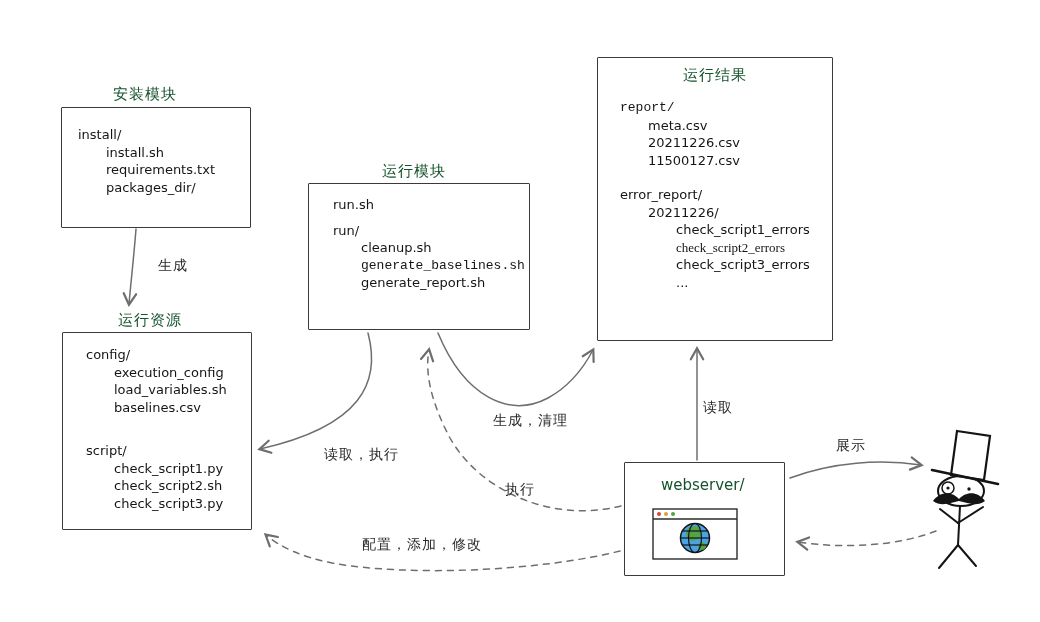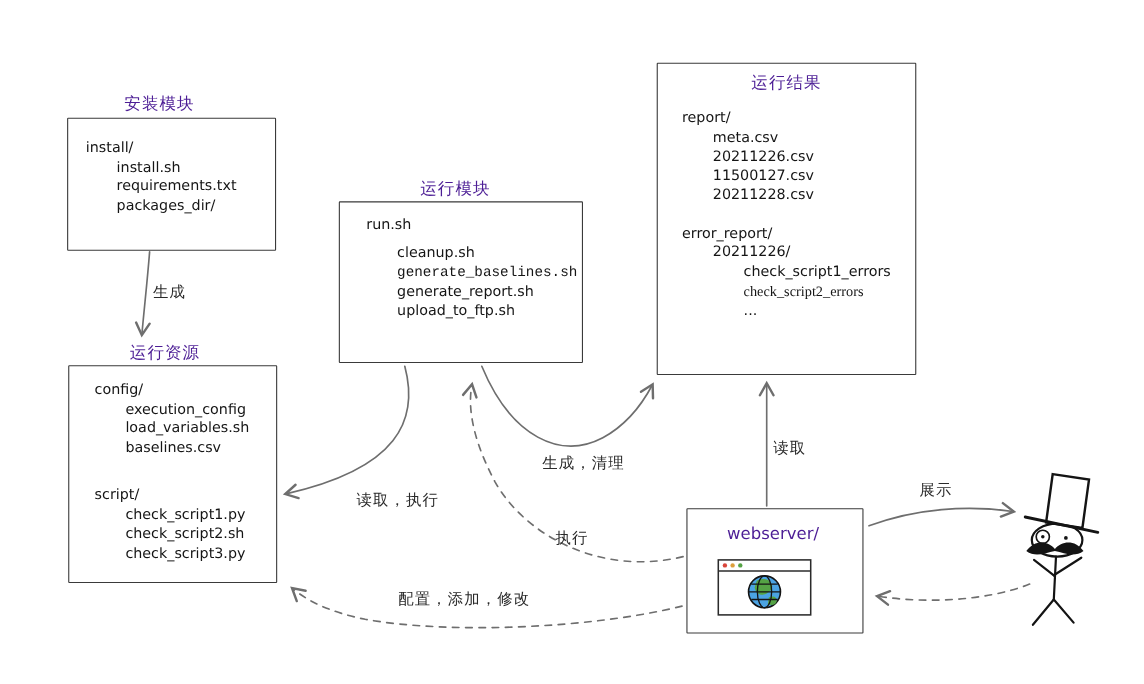--- a/index.html
+++ b/index.html
@@ -1,21 +1,21 @@
 <!DOCTYPE html>
 <html><head>
 <meta charset="utf-8">
 <style>
   * { margin:0; padding:0; box-sizing:border-box; }
   html,body { background:#ffffff; }
   body { font-family:"DejaVu Sans", sans-serif; }
   .diagram { position:relative; width:1040px; height:622px; background:#ffffff; overflow:hidden; color:#1e1e1e; }
   .layer { position:absolute; left:0; top:0; width:1040px; height:622px; }
   .box { position:absolute; border:1.5px solid #3a3a3a; background:#ffffff; border-radius:1px; }
-  .box-title { position:absolute; font-size:15px; color:#4c1d95; white-space:nowrap; letter-spacing:1px;text-align:right; }
+  .box-title { position:absolute; font-size:15px; color:#14532d; white-space:nowrap; letter-spacing:1px;text-align:right; }
   .file-list { position:absolute; font-size:13px; line-height:17.5px; color:#151515; }
   .file-line { height:17.5px; white-space:nowrap; }
   .file-line.spacer { height:13px; }
   .list-run .file-line.spacer { height:8px; }
   .list-results .file-line.spacer { height:17px; }
   .list-resources .file-line.spacer { height:26px; }
   .arrow-label { position:absolute; font-size:14px; color:#2a2a2a; white-space:nowrap; letter-spacing:1px; }
   svg { display:block; }
 </style>
 </head>
@@ -57,53 +57,53 @@
 
   <div class="file-line" style="padding-left: 0px;">install/</div>
       <div class="file-line" style="padding-left: 28px;">install.sh</div>
       <div class="file-line" style="padding-left: 28px;">requirements.txt</div>
       <div class="file-line" style="padding-left: 28px;">packages_dir/</div>
     </div>
   <div class="file-list list-run" style="left:333px; top:196px;">
 
   <div class="file-line" style="padding-left: 0px;">run.sh</div>
       <div class="file-line spacer" style="padding-left: 0px;"></div>
+      <div class="file-line" style="padding-left: 0px;">run/</div>
       <div class="file-line" style="padding-left: 28px;">cleanup.sh</div>
       <div class="file-line" style="padding-left: 28px; font-family: Liberation Mono, monospace;">generate_baselines.sh</div>
       <div class="file-line" style="padding-left: 28px;">generate_report.sh</div>
-      <div class="file-line" style="padding-left: 28px;">upload_to_ftp.sh</div>
     </div>
   <div class="file-list list-results" style="left:620px; top:99px;">
 
-  <div class="file-line" style="padding-left: 0px;">report/</div>
+  <div class="file-line" style="padding-left: 0px; font-family: Liberation Mono, monospace;">report/</div>
       <div class="file-line" style="padding-left: 28px;">meta.csv</div>
       <div class="file-line" style="padding-left: 28px;">20211226.csv</div>
       <div class="file-line" style="padding-left: 28px;">11500127.csv</div>
-      <div class="file-line" style="padding-left: 28px;">20211228.csv</div>
       <div class="file-line spacer" style="padding-left: 0px;"></div>
       <div class="file-line" style="padding-left: 0px;">error_report/</div>
       <div class="file-line" style="padding-left: 28px;">20211226/</div>
       <div class="file-line" style="padding-left: 56px;">check_script1_errors</div>
       <div class="file-line" style="padding-left: 56px; font-family: Liberation Serif, serif;">check_script2_errors</div>
+      <div class="file-line" style="padding-left: 56px;">check_script3_errors</div>
       <div class="file-line" style="padding-left: 56px;">...</div>
     </div>
   <div class="file-list list-resources" style="left:86px; top:346px;">
 
   <div class="file-line" style="padding-left: 0px;">config/</div>
       <div class="file-line" style="padding-left: 28px;">execution_config</div>
       <div class="file-line" style="padding-left: 28px;">load_variables.sh</div>
       <div class="file-line" style="padding-left: 28px;">baselines.csv</div>
       <div class="file-line spacer" style="padding-left: 0px;"></div>
       <div class="file-line" style="padding-left: 0px;">script/</div>
       <div class="file-line" style="padding-left: 28px;">check_script1.py</div>
       <div class="file-line" style="padding-left: 28px;">check_script2.sh</div>
       <div class="file-line" style="padding-left: 28px;">check_script3.py</div>
     </div>
 
-  <div class="arrow-label" style="left:139px; top:257px;">生成</div>
+  <div class="arrow-label" style="left:158px; top:257px;">生成</div>
   <div class="arrow-label" style="left:324px; top:446px;">读取，执行</div>
   <div class="arrow-label" style="left:493px; top:412px;">生成，清理</div>
   <div class="arrow-label" style="left:703px; top:399px;">读取</div>
   <div class="arrow-label" style="left:505px; top:481px;">执行</div>
   <div class="arrow-label" style="left:362px; top:536px;">配置，添加，修改</div>
   <div class="arrow-label" style="left:836px; top:437px;">展示</div>
 
   <svg class="layer" width="1040" height="622" viewBox="0 0 1040 622" style="pointer-events:none;">
 
     <g>

